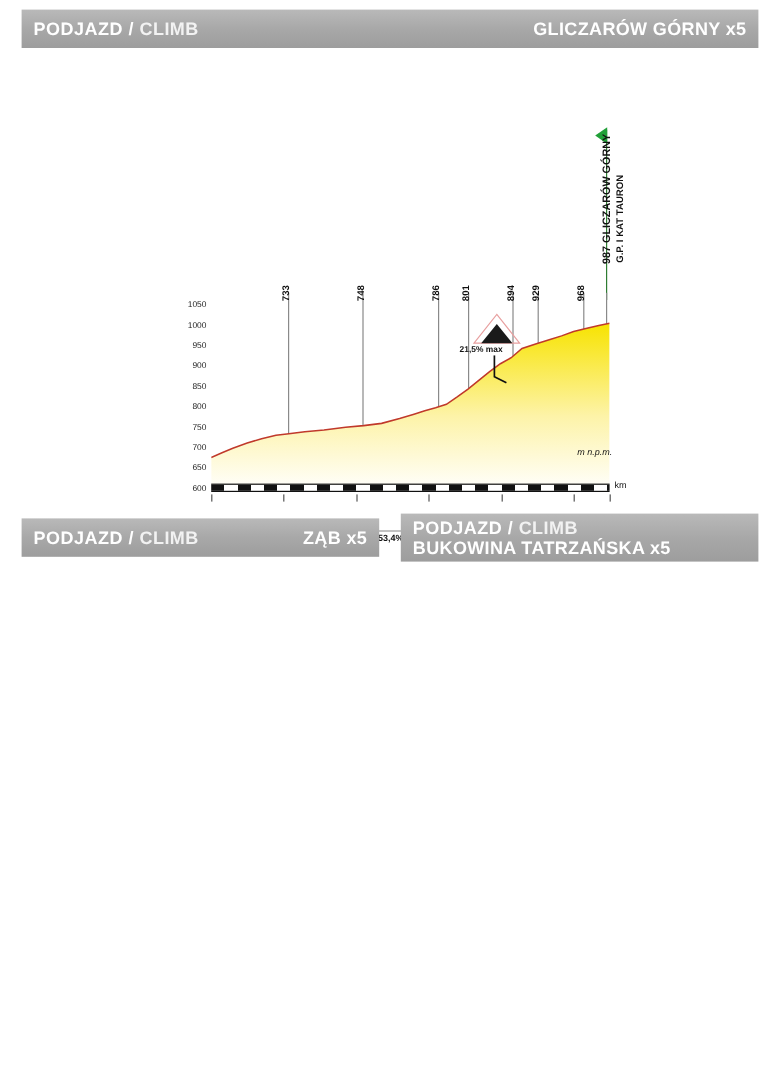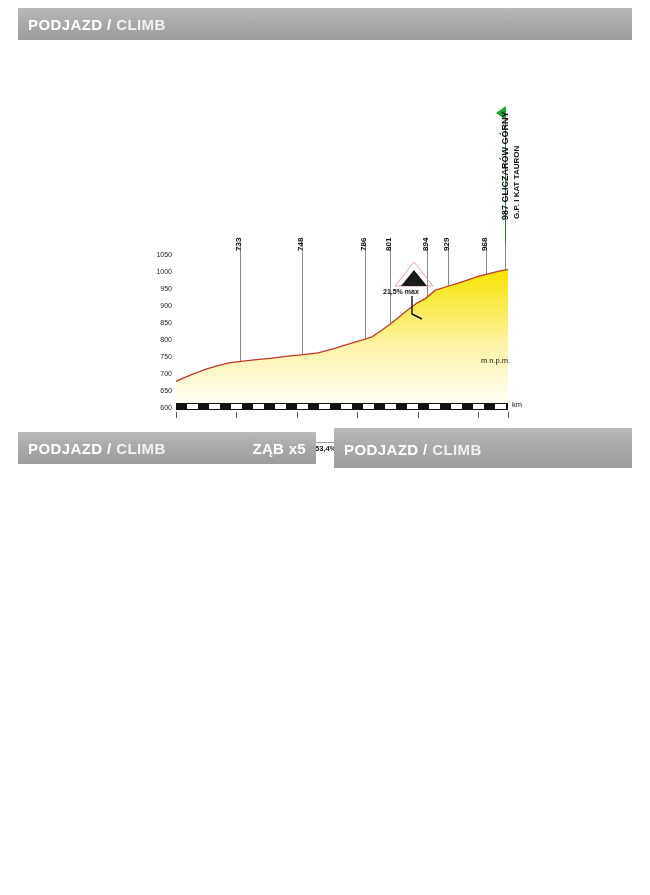--- a/index.html
+++ b/index.html
@@ -72,20 +72,21 @@
 </style>
 </head>
 <body>
 
 <div class="page">
 
   <div class="hdr" style="left:18px; top:8px; width:614px; height:32px;">
     <div class="left">
       <span>PODJAZD</span><span class="slash"> / </span><span class="climb">CLIMB</span>
     </div>
+    <div class="right">GLICZARÓW GÓRNY x5</div>
   </div>
 
   <div class="chart" style="left:18px; top:48px; width:614px; height:365px;">
 
     <div class="flagpole" style="left:487px; top:60px; height:142px;"></div>
     <div style="position:absolute; left:478px; top:58px; width:0;height:0;
                 border-right:10px solid #21a038; border-top:7px solid transparent; border-bottom:7px solid transparent;"></div>
 
     <div class="vlabel big" style="left:492px; top:162px;">987 GLICZARÓW GÓRNY</div>
     <div class="vlabel" style="left:503px; top:162px; font-size:8px;">G.P. I KAT TAURON</div>
@@ -147,21 +148,21 @@
 
     <svg style="position:absolute; left:374px; top:212px;" width="44" height="28" viewBox="0 0 44 28">
       <polygon points="22,2 41,26 3,26" fill="none" stroke="#e8a0a0" stroke-width="1"></polygon>
       <polygon points="22,10 35,26 9,26" fill="#1a1a1a"></polygon>
     </svg>
     <div class="maxbox" style="left:365px; top:240px;">21,5% max</div>
     <svg style="position:absolute; left:392px; top:248px;" width="14" height="24" viewBox="0 0 14 24">
       <path d="M2,0 L2,18 L12,23" fill="none" stroke="#111" stroke-width="1.4"></path>
     </svg>
 
-    <div class="unit" style="left:463px; top:308px;">m n.p.m.</div>
+    <div class="unit" style="left:463px; top:324px;font-style:italic;">m n.p.m.</div>
 
     <div class="kmline" style="left:158px; top:355px; width:332px;"></div>
     <div class="km-text" style="left:494px; top:352px;">km</div>
 
     <div class="kmtick" style="left:158px; top:364px; height:6px;"></div>
     <div class="kmtick" style="left:218px; top:364px; height:6px;"></div>
     <div class="kmtick" style="left:279px; top:364px; height:6px;"></div>
     <div class="kmtick" style="left:339px; top:364px; height:6px;"></div>
     <div class="kmtick" style="left:400px; top:364px; height:6px;"></div>
     <div class="kmtick" style="left:460px; top:364px; height:6px;"></div>
@@ -196,20 +197,21 @@
     <div class="left">
       <span>PODJAZD</span><span class="slash"> / </span><span class="climb">CLIMB</span>
     </div>
     <div class="right">ZĄB x5</div>
   </div>
 
   <div class="hdr stack" style="left:334px; top:428px; width:298px; height:40px;">
     <div class="left">
       <span>PODJAZD</span><span class="slash"> / </span><span class="climb">CLIMB</span>
     </div>
+    <div class="right">BUKOWINA TATRZAŃSKA x5</div>
   </div>
 
   <div class="chart" style="left:0px; top:470px; width:320px; height:425px;">
 
     
     
 
     
 
     

